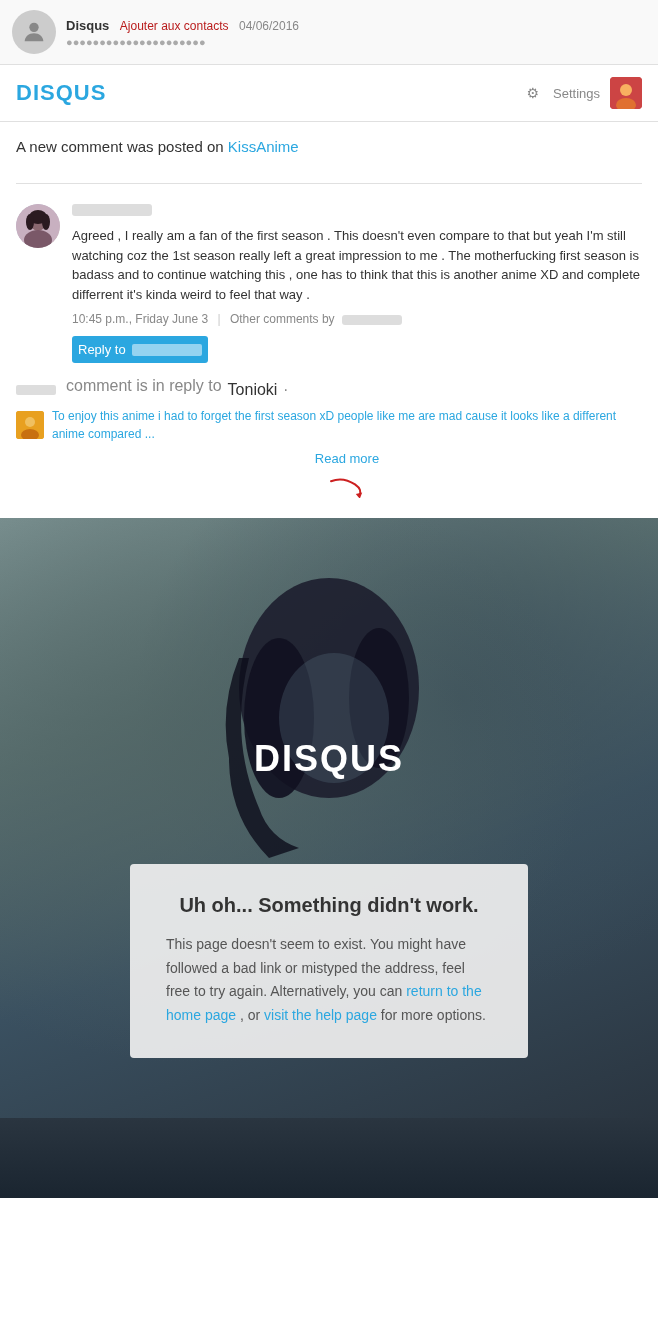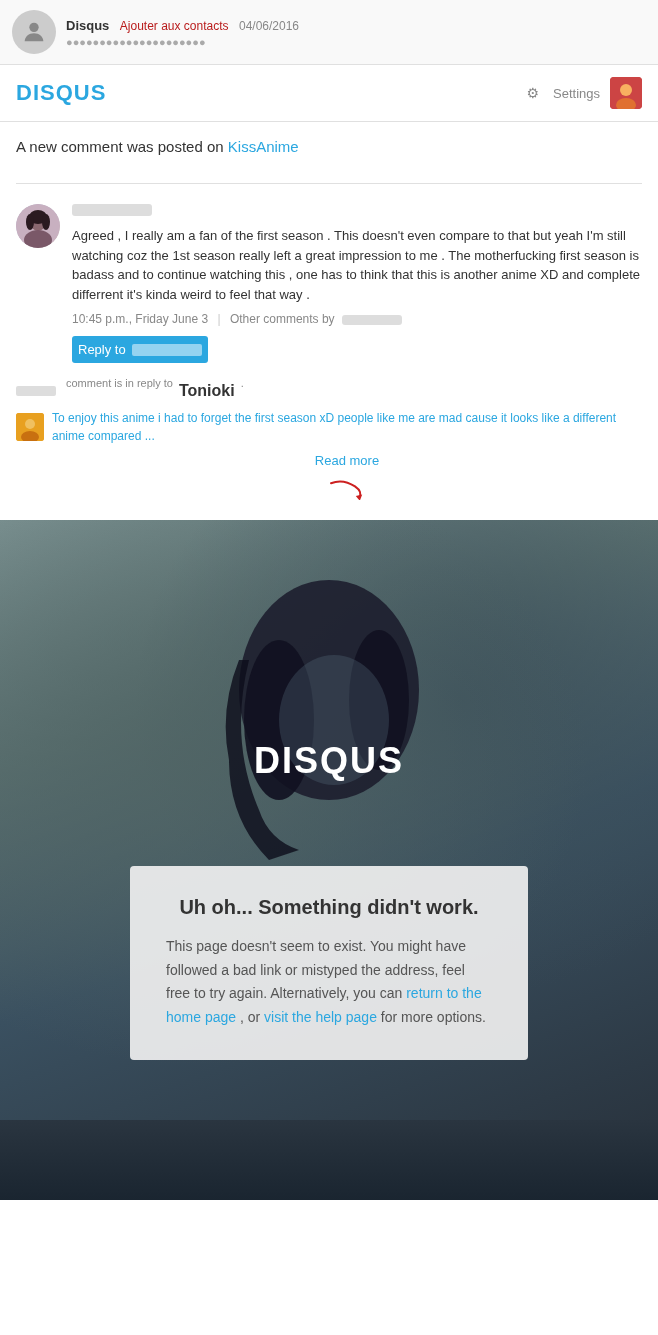--- a/index.html
+++ b/index.html
@@ -152,22 +152,22 @@
     }
     .reply-user-blur {
       display: inline-block;
       width: 40px;
       height: 10px;
       background: #ddd;
       border-radius: 2px;
       vertical-align: middle;
       margin-right: 4px;
     }
-    .reply-to-info { font-size: 11px; color: #888; margin-bottom: 16px; }
-    .reply-to-name { color: #333; font-weight: bold; }
+    .reply-to-info { font-size: 16px; color: #888; margin-bottom: 8px; }
+    .reply-to-name { color: #333; font-weight: normal; }
     .reply-to-text { font-size: 12px; color: #2ba7e0; line-height: 1.5; }
 
     
     .read-more-row { display: flex; align-items: center; gap: 8px; margin-top: 8px; margin-left: 36px; flex-direction: column; }
     .read-more-link { color: #2ba7e0; font-size: 13px; text-decoration: none; }
     .arrow-icon { display: inline-block; }
     .arrow-icon svg { width: 40px; height: 24px; }
 
     
     .disqus-error-section {

